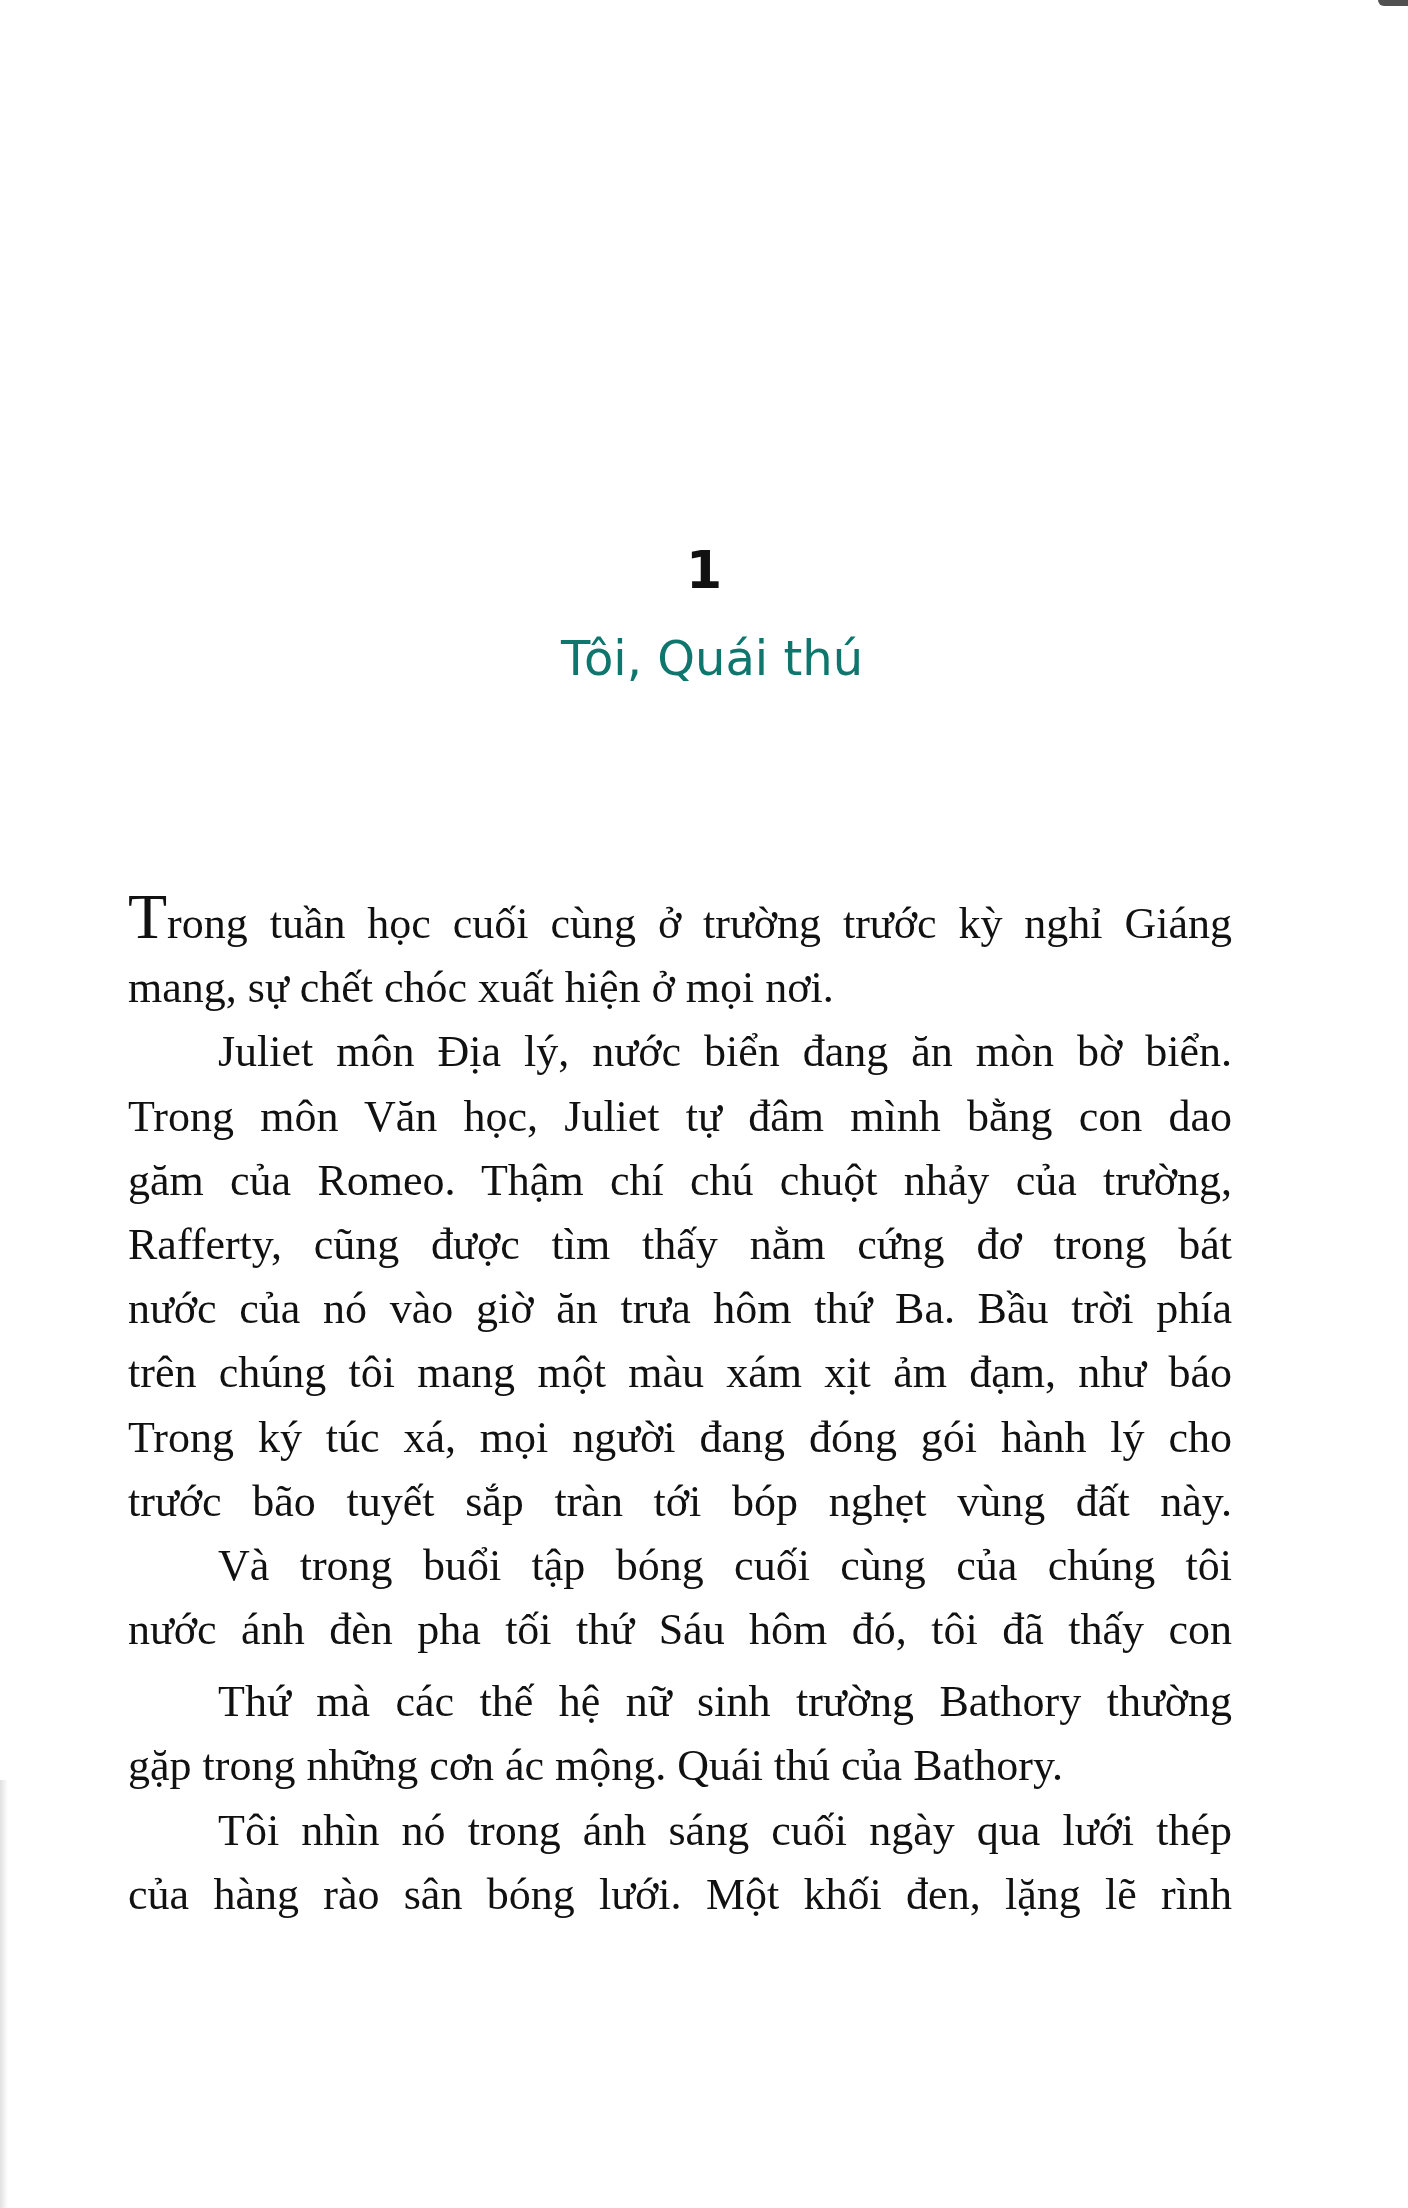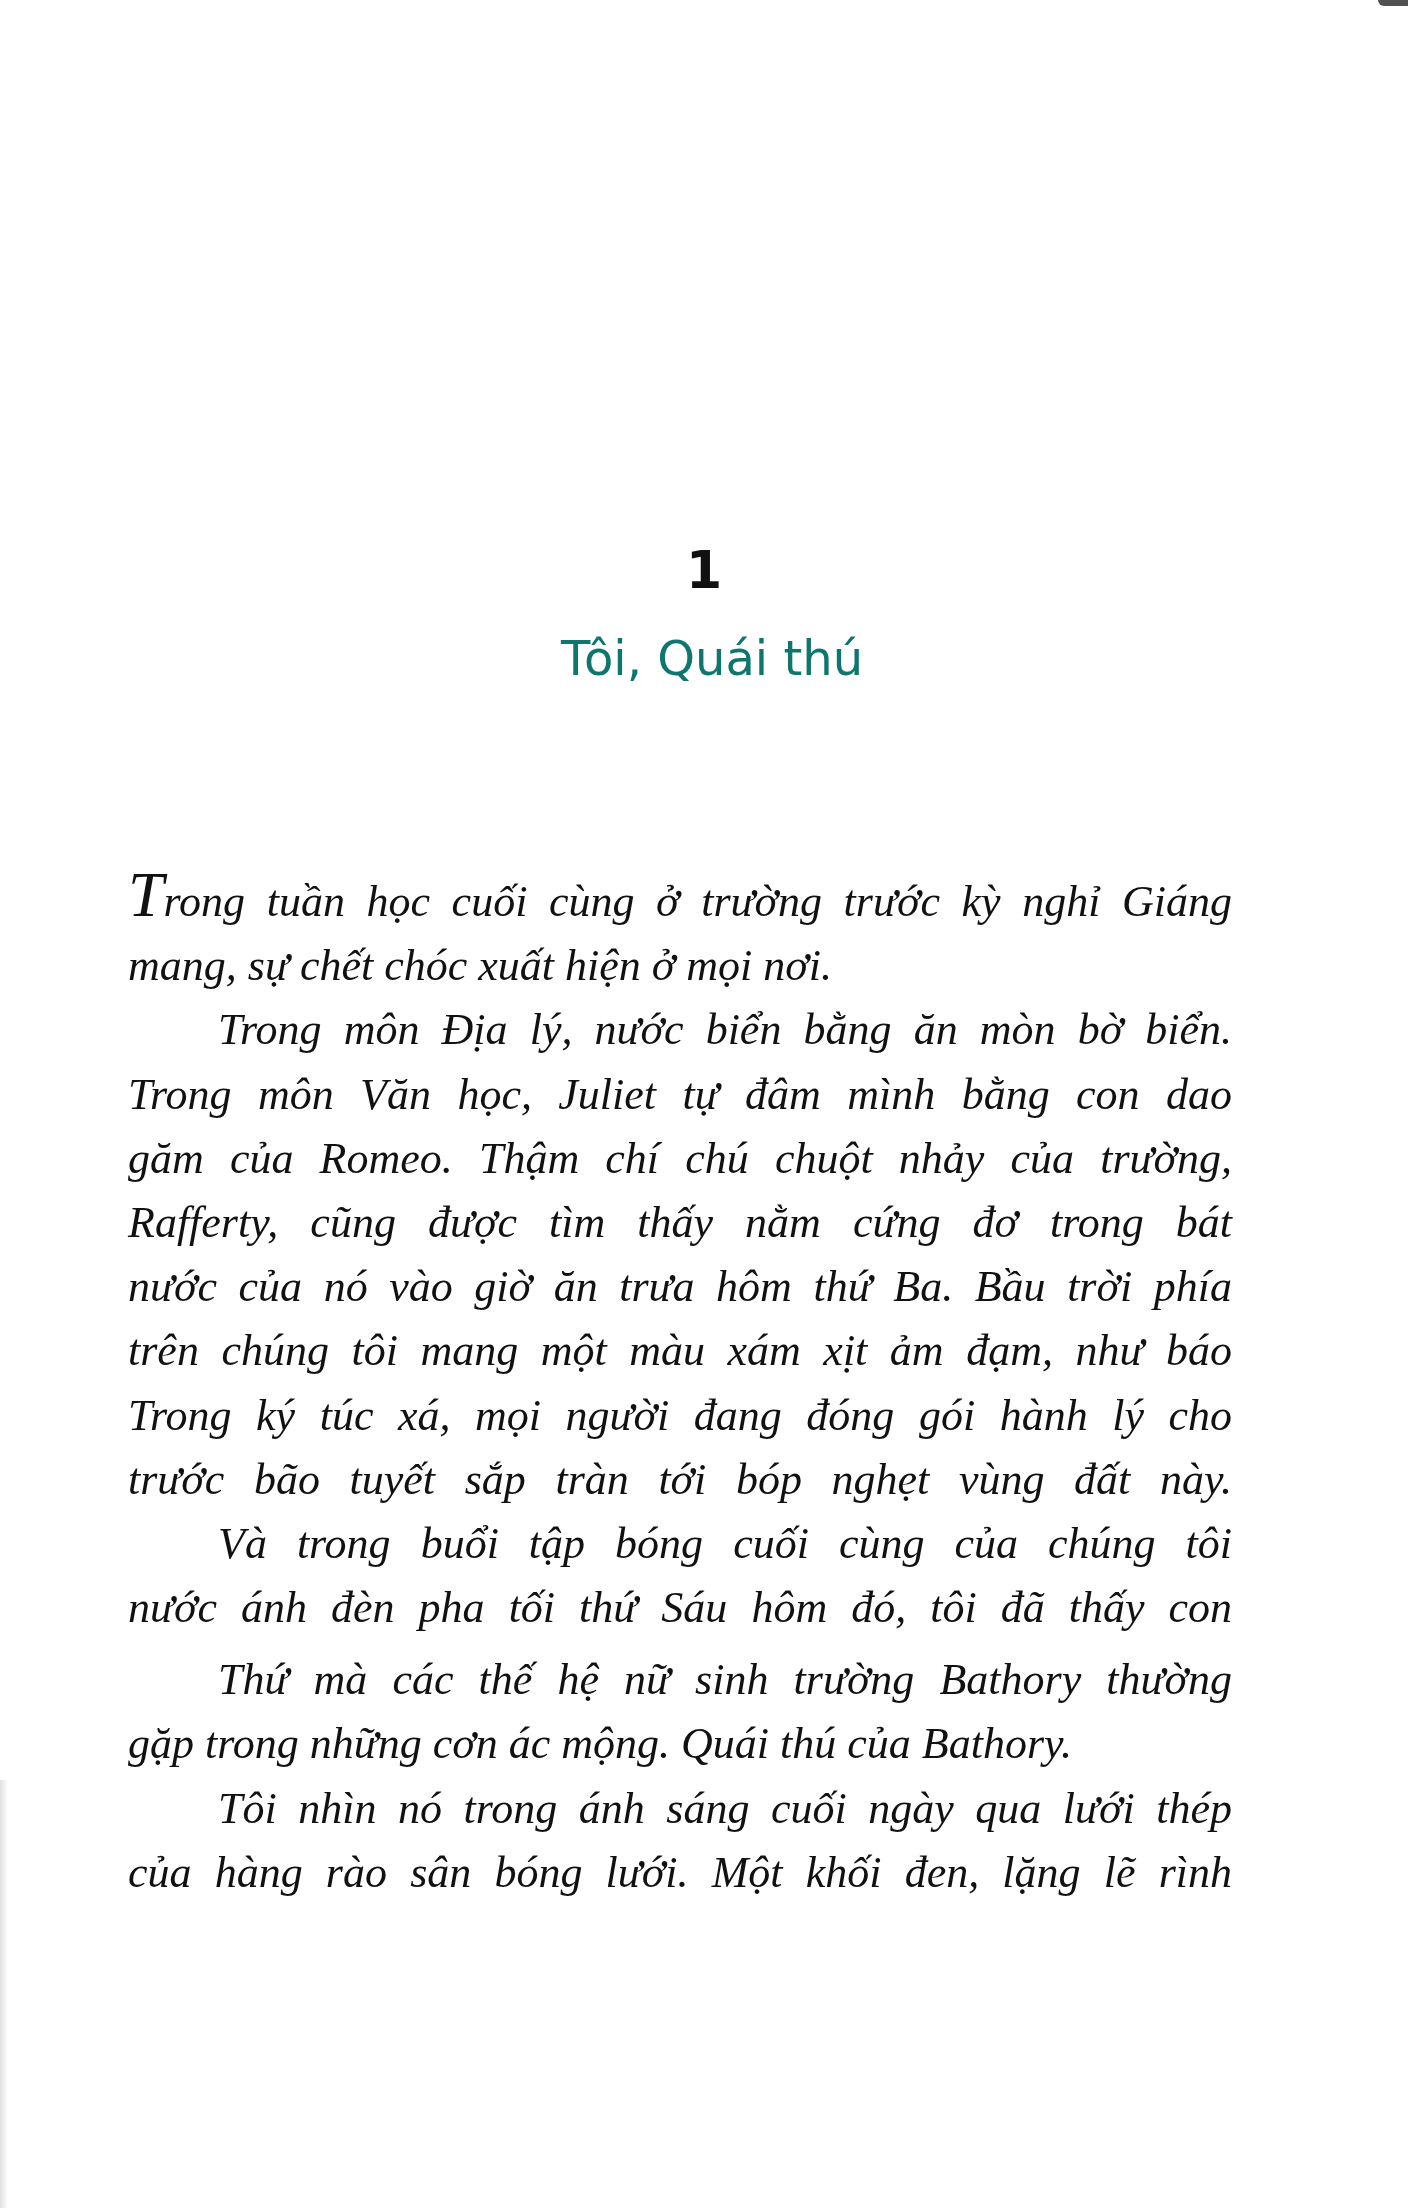--- a/index.html
+++ b/index.html
@@ -56,25 +56,24 @@
     font-family: "DejaVu Sans", "Liberation Sans", sans-serif;
     font-size: 48px;
     line-height: 60px;
     color: #0f766e;
     padding-left: 16px;
     box-sizing: border-box;
   }
   .body-text {
     position: absolute;
     left: 128px;
-    top: 870px;
+    top: 892px;
     width: 1104px;
     font-size: 44px;
     line-height: 64.2px;
-    font-style: italic;
   }
   .line {
     display: block;
     white-space: nowrap;
     text-align: justify;
     text-align-last: justify;
     height: 64.2px;
   }
   .line.last {
     text-align-last: left;
@@ -102,21 +101,21 @@
   <div class="chapter-title">Tôi, Quái thú</div>
 
   <div class="body-text">
 
     <div>
       <span class="line"><span class="dropcap">T</span><span>rong tuần học cuối cùng ở trường trước kỳ nghỉ Giáng</span></span>
       <span class="line last">mang, sự chết chóc xuất hiện ở mọi nơi.</span>
     </div>
 
     <div>
-      <span class="line indent">Trong môn Địa lý, nước biển bằng ăn mòn bờ biển.</span>
+      <span class="line indent">Juliet môn Địa lý, nước biển đang ăn mòn bờ biển.</span>
       <span class="line">Trong môn Văn học, Juliet tự đâm mình bằng con dao</span>
       <span class="line">găm của Romeo. Thậm chí chú chuột nhảy của trường,</span>
       <span class="line">Rafferty, cũng được tìm thấy nằm cứng đơ trong bát</span>
       <span class="line">nước của nó vào giờ ăn trưa hôm thứ Ba. Bầu trời phía</span>
       <span class="line">trên chúng tôi mang một màu xám xịt ảm đạm, như báo</span>
       <span class="line">Trong ký túc xá, mọi người đang đóng gói hành lý cho</span>
       <span class="line">trước bão tuyết sắp tràn tới bóp nghẹt vùng đất này.</span>
     </div>
 
     <div>

